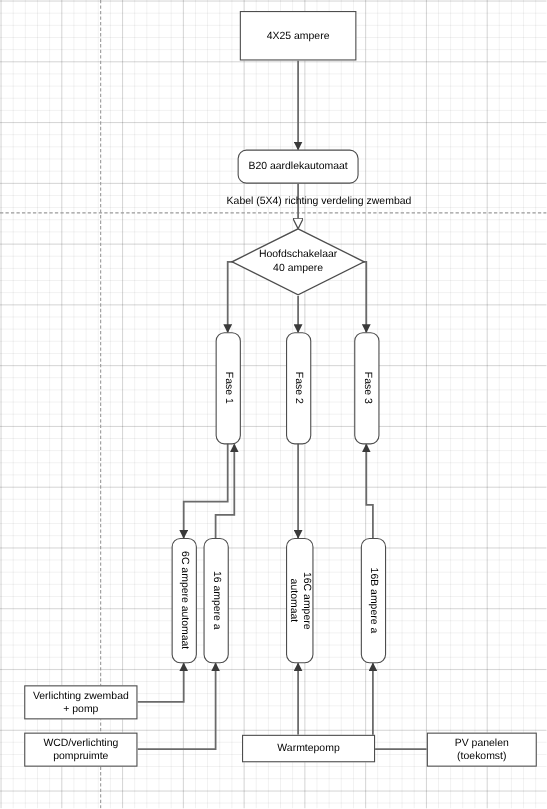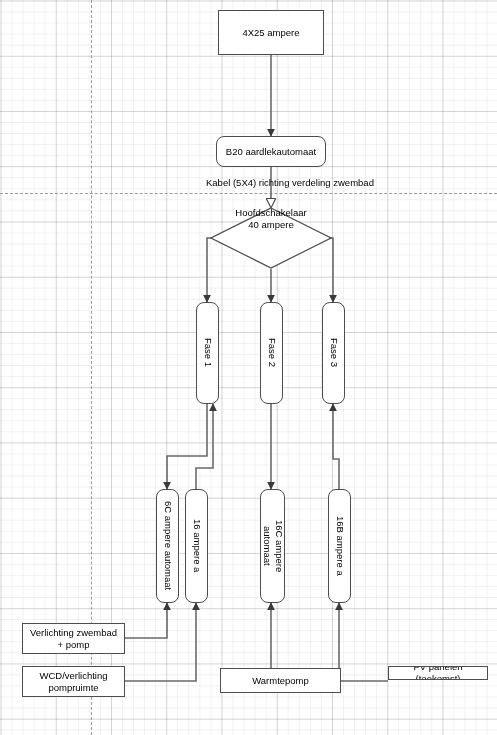--- a/index.html
+++ b/index.html
@@ -87,21 +87,21 @@
     left: 0; top: 0;
     width: 100%;
     height: 100%;
   }
   .diamond-label {
     position: absolute;
     left: 0; top: 0;
     width: 100%;
     height: 100%;
     display: flex;
-    align-items: flex-start;
+    align-items: center;
     justify-content: center;
     text-align: center;
     font-size: 9.5px;
     line-height: 12px;
     color: #000000;
     white-space: pre-line;
   }
   .edge-label {
     position: absolute;
     font-size: 9.5px;
@@ -216,18 +216,18 @@
 
   <div class="node" style="left:22px; top:623px; width:103px; height:31px;">
     <span>Verlichting zwembad
 + pomp</span>
   </div>
 
   <div class="node" style="left:220px; top:668px; width:121px; height:25px;">
     <span>Warmtepomp</span>
   </div>
 
-  <div class="node" style="left:388px; top:666px; width:100px; height:14px;">
+  <div class="node" style="left:388px; top:666px; width:100px; height:31px;">
     <span>PV panelen
 (toekomst)</span>
   </div>
 
 </div>
 
 </body></html>

